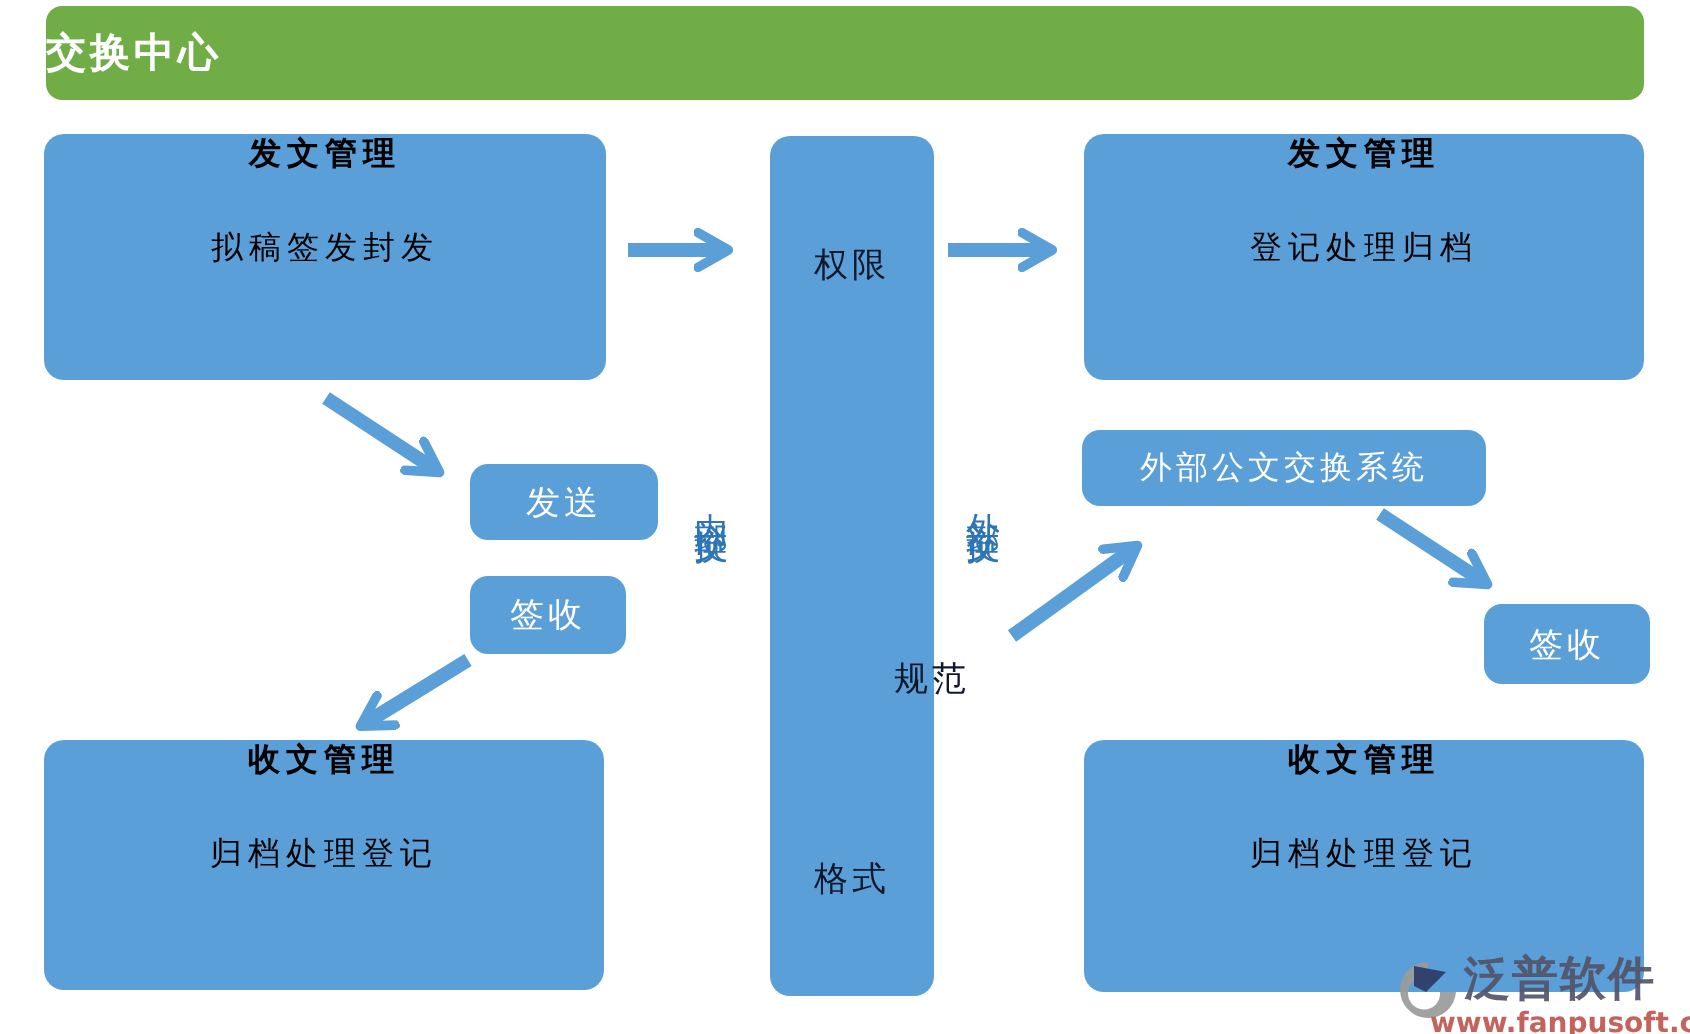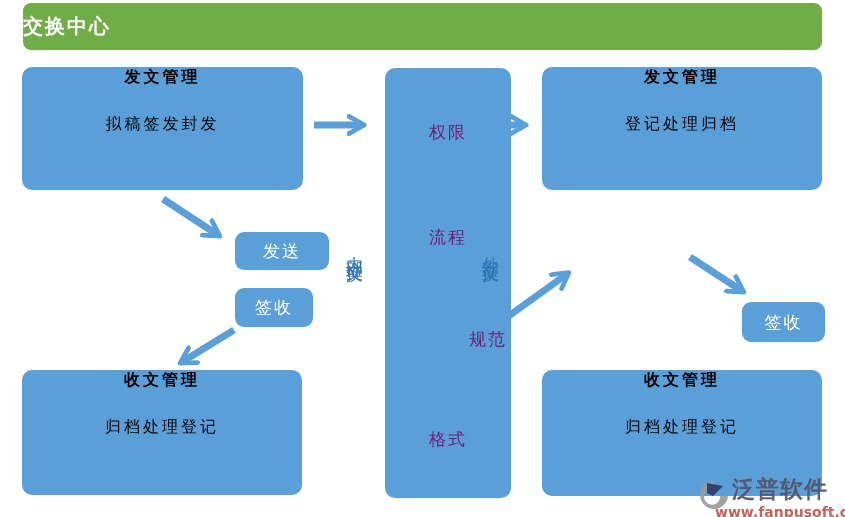--- a/index.html
+++ b/index.html
@@ -16,21 +16,21 @@
     display:flex;flex-direction:column;align-items:center;justify-content:flex-start;gap:26px;}
   .bigbox .title{font-size:16px;font-weight:bold;letter-spacing:3px;}
   .bigbox .items{display:flex;font-size:16px;letter-spacing:3px;}
   .box-out-left {left:22px; top:67px; width:281px;height:123px;}
   .box-out-right{left:542px;top:67px; width:280px;height:123px;}
   .box-in-left  {left:22px; top:370px;width:280px;height:125px;}
   .box-in-right {left:542px;top:370px;width:280px;height:126px;}
 
   
   .pillar{position:absolute;left:385px;top:68px;width:82px;height:430px;background:#5B9FD8;
-    border-radius:10px;color:#701a75;padding-left:44px;}
+    border-radius:10px;color:#0f172a;}
   .pillar span{position:absolute;left:0;width:100%;text-align:center;font-size:17px;letter-spacing:2px;}
   .pillar .p0{top:53px;}
   .pillar .p1{top:158px;}
   .pillar .p2{top:260px;margin-left:40px;}
   .pillar .p3{top:360px;text-align:center;}
 
   
   .smallbox{position:absolute;background:#5B9FD8;border-radius:9px;color:#ffffff;
     display:flex;align-items:center;justify-content:center;font-size:17px;letter-spacing:2px;}
   .sb-send     {left:235px;top:232px;width:94px; height:38px;text-align:right;}
@@ -107,30 +107,32 @@
     <div class="title">收文管理</div>
     <div class="items">
       <span>归档</span>
       <span>处理</span>
       <span>登记</span>
     </div>
   </div>
 
   <div class="pillar">
     <span class="p0">权限</span>
-    <span class="p1">流程</span>
     <span class="p2">规范</span>
     <span class="p3">格式</span>
   </div>
 
   <div class="smallbox sb-send">
     <span>发送</span>
   </div>
   <div class="smallbox sb-sign-l">
     <span>签收</span>
+  </div>
+  <div class="smallbox sb-external">
+    <span>外部公文交换系统</span>
   </div>
   <div class="smallbox sb-sign-r">
     <span>签收</span>
   </div>
 
   <div class="vlabel vl-internal">内部交换</div>
   <div class="vlabel vl-external">外部交换</div>
 
   <div class="watermark">
     <svg class="wm-logo" width="32" height="30" viewBox="0 0 32 30">

